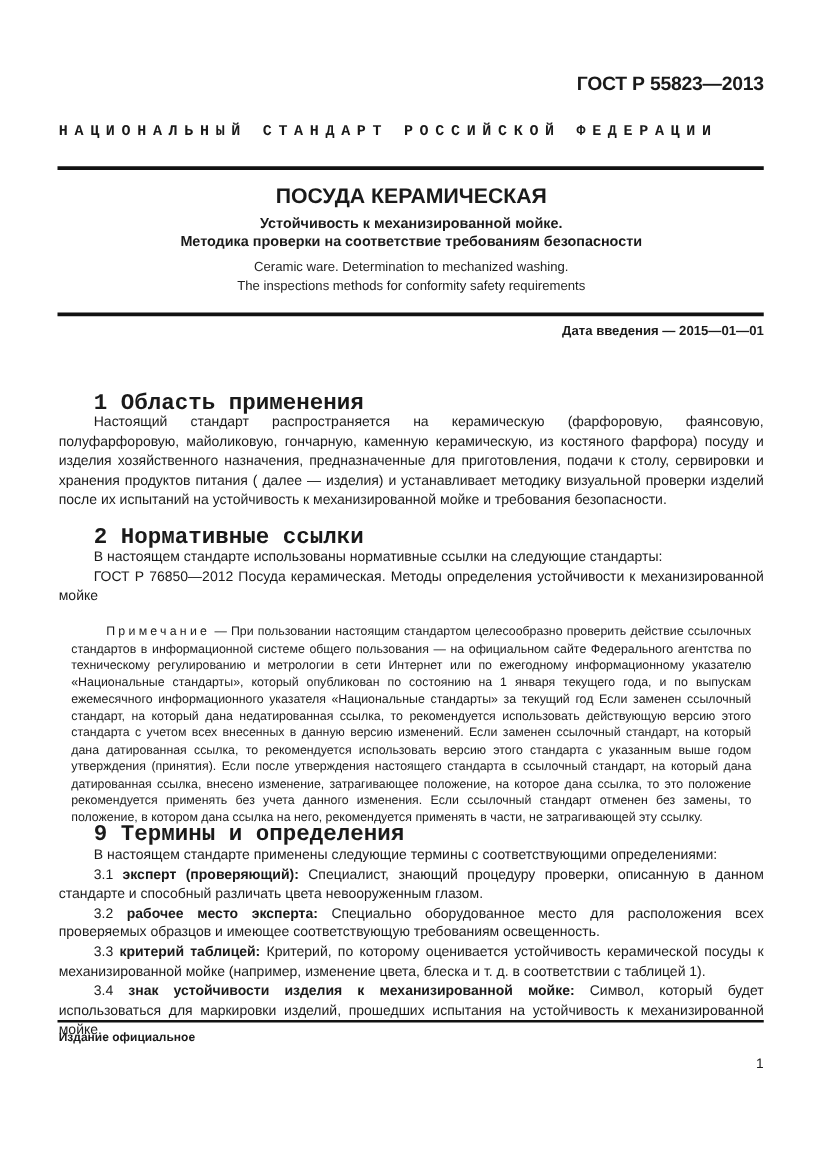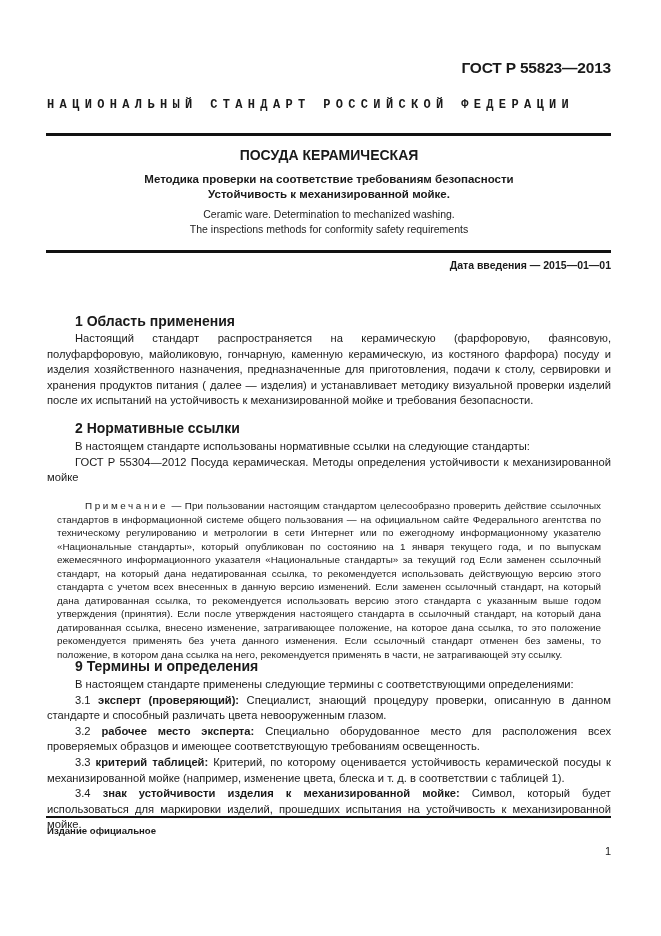--- a/index.html
+++ b/index.html
@@ -4,66 +4,66 @@
 <style>
   html, body { margin: 0; padding: 0; background: #ffffff; }
   body { width: 661px; height: 936px; position: relative; overflow: hidden;
          font-family: "Liberation Sans", sans-serif; color: #1a1a1a; }
   .abs { position: absolute; }
   .doc-code { right: 50px; top: 59px; font-size: 15.5px; font-weight: bold; letter-spacing: -0.2px; margin-left: 32px; }
   .nat-std { left: 47px; width: 564px; top: 98px; font-size: 12px; font-weight: bold;
              letter-spacing: 5.35px; white-space: nowrap; font-family: Liberation Mono, monospace; }
   .rule { left: 46px; width: 565px; height: 3px; background: #111; }
   .title-block { left: 47px; width: 564px; text-align: center; }
-  .title-main { top: 147px; font-size: 14px; font-weight: bold; }
+  .title-main { top: 147px; font-size: 17px; font-weight: bold; }
   .title-sub { top: 172px; font-size: 11.5px; font-weight: bold; line-height: 15px; }
   .title-en { top: 207px; font-size: 10.5px; line-height: 14.5px; color: #222; }
   .date-intro { right: 50px; top: 259px; font-size: 10.5px; font-weight: bold; }
-  .h1 { left: 75px; font-size: 14px; font-weight: bold; }
+  .h1 { left: 75px; font-size: 18px; font-weight: bold; font-family: Liberation Mono, monospace; }
   .para { left: 47px; width: 564px; font-size: 11.2px; line-height: 15.6px; text-align: justify; }
   .para p { margin: 0; text-indent: 28px; }
   .note { left: 47px; width: 564px; font-size: 9.9px; line-height: 13.5px; text-align: justify; }
   .note p { margin: 10px; text-indent: 28px; }
   .spaced { letter-spacing: 2.6px; }
   b { font-weight: bold; }
   .footer-rule { left: 46px; width: 565px; height: 2px; background: #111; top: 816px; }
   .edition { left: 47px; top: 825px; font-size: 9.6px; font-weight: bold; }
   .page-num { right: 50px; top: 845px; font-size: 11px; }
 </style>
 </head>
 <body>
 
 <div class="abs doc-code">ГОСТ Р 55823—2013</div>
 <div class="abs nat-std">НАЦИОНАЛЬНЫЙ СТАНДАРТ РОССИЙСКОЙ ФЕДЕРАЦИИ</div>
 
 <div class="abs rule" style="top:133px"></div>
 
 <div class="abs title-block title-main">ПОСУДА КЕРАМИЧЕСКАЯ</div>
 <div class="abs title-block title-sub">
+  <div>Устойчивость к механизированной мойке.</div>
   <div>Методика проверки на соответствие требованиям безопасности</div>
-  <div>Устойчивость к механизированной мойке.</div>
 </div>
 <div class="abs title-block title-en">
   <div>Ceramic ware. Determination to mechanized washing.</div>
   <div>The inspections methods for conformity safety requirements</div>
 </div>
 
 <div class="abs rule" style="top:250px"></div>
 
 <div class="abs date-intro">Дата введения — 2015—01—01</div>
 
 <div class="abs h1" style="top:313px">1  Область применения</div>
 <div class="abs para" style="top:331px">
   <p>Настоящий стандарт распространяется на керамическую (фарфоровую, фаянсовую, полуфарфоровую, майоликовую, гончарную, каменную керамическую, из костяного фарфора) посуду и изделия хозяйственного назначения, предназначенные для приготовления, подачи к столу, сервировки и хранения продуктов питания ( далее — изделия) и устанавливает методику визуальной проверки изделий после их испытаний на устойчивость к механизированной мойке и требования безопасности.</p>
 </div>
 
 <div class="abs h1" style="top:420px">2  Нормативные ссылки</div>
 <div class="abs para" style="top:439px">
   <p>В настоящем стандарте использованы нормативные ссылки на следующие стандарты:</p>
-  <p>ГОСТ Р 55304—2012 Посуда керамическая. Методы определения устойчивости к механизированной мойке</p>
+  <p>ГОСТ Р 76850—2012 Посуда керамическая. Методы определения устойчивости к механизированной мойке</p>
 </div>
 <div class="abs note" style="top:489px">
   <p><span class="spaced">Примечание</span><span> — При пользовании настоящим стандартом целесообразно проверить действие ссылочных стандартов в информационной системе общего пользования — на официальном сайте Федерального агентства по техническому регулированию и метрологии в сети Интернет или по ежегодному информационному указателю «Национальные стандарты», который опубликован по состоянию на 1 января текущего года, и по выпускам ежемесячного информационного указателя «Национальные стандарты» за текущий год Если заменен ссылочный стандарт, на который дана недатированная ссылка, то рекомендуется использовать действующую версию этого стандарта с учетом всех внесенных в данную версию изменений. Если заменен ссылочный стандарт, на который дана датированная ссылка, то рекомендуется использовать версию этого стандарта с указанным выше годом утверждения (принятия). Если после утверждения настоящего стандарта в ссылочный стандарт, на который дана датированная ссылка, внесено изменение, затрагивающее положение, на которое дана ссылка, то это положение рекомендуется применять без учета данного изменения. Если ссылочный стандарт отменен без замены, то положение, в котором дана ссылка на него, рекомендуется применять в части, не затрагивающей эту ссылку.</span></p>
 </div>
 
 <div class="abs h1" style="top:658px">9  Термины и определения</div>
 <div class="abs para" style="top:677px">
   <p>В настоящем стандарте применены следующие термины с соответствующими определениями:</p>
   <p><span>3.1 </span><b>эксперт (проверяющий):</b><span> Специалист, знающий процедуру проверки, описанную в данном стандарте и способный различать цвета невооруженным глазом.</span></p>
   <p><span>3.2 </span><b>рабочее место эксперта:</b><span> Специально оборудованное место для расположения всех проверяемых образцов и имеющее соответствующую требованиям освещенность.</span></p>

